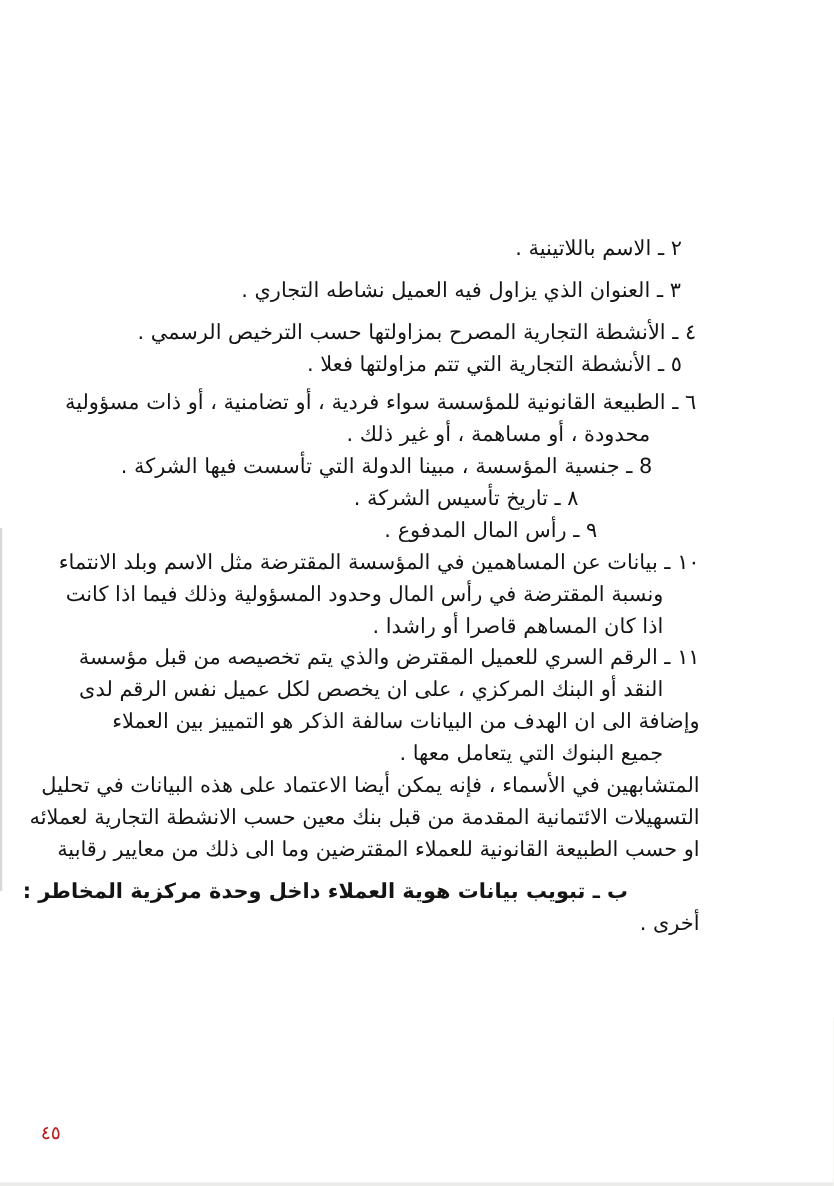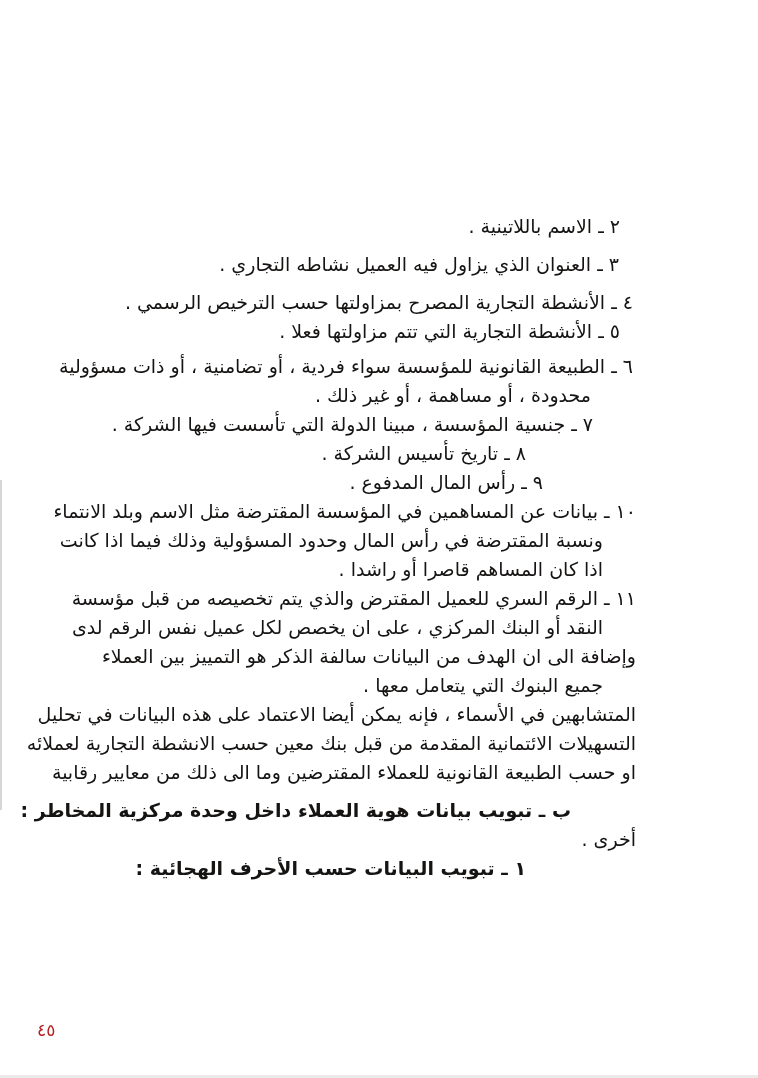--- a/index.html
+++ b/index.html
@@ -86,33 +86,32 @@
   <div class="scan-edge-left"></div>
   <div class="scan-edge-bottom"></div>
 
   <div class="text-block">
     <div class="line ind-16 gap-sm">٢ ـ الاسم باللاتينية .</div>
     <div class="line ind-17 gap-md">٣ ـ العنوان الذي يزاول فيه العميل نشاطه التجاري .</div>
     <div class="line ind-3 gap-md">٤ ـ الأنشطة التجارية المصرح بمزاولتها حسب الترخيص الرسمي .</div>
     <div class="line ind-16">٥ ـ الأنشطة التجارية التي تتم مزاولتها فعلا .</div>
     <div class="line ind-3 gap-sm">٦ ـ الطبيعة القانونية للمؤسسة سواء فردية ، أو تضامنية ، أو ذات مسؤولية</div>
     <div class="line ind-45">محدودة ، أو مساهمة ، أو غير ذلك .</div>
-    <div class="line ind-43">٧ ـ جنسية المؤسسة ، مبينا الدولة التي تأسست فيها الشركة .</div>
+    <div class="line ind-43">8 ـ جنسية المؤسسة ، مبينا الدولة التي تأسست فيها الشركة .</div>
     <div class="line ind-110">٨ ـ تاريخ تأسيس الشركة .</div>
     <div class="line ind-93">٩ ـ رأس المال المدفوع .</div>
     <div class="line ind-0">١٠ ـ بيانات عن المساهمين في المؤسسة المقترضة مثل الاسم وبلد الانتماء</div>
     <div class="line ind-33">ونسبة المقترضة في رأس المال وحدود المسؤولية وذلك فيما اذا كانت</div>
     <div class="line ind-33">اذا كان المساهم قاصرا أو راشدا .</div>
     <div class="line ind-0">١١ ـ الرقم السري للعميل المقترض والذي يتم تخصيصه من قبل مؤسسة</div>
     <div class="line ind-33">النقد أو البنك المركزي ، على ان يخصص لكل عميل نفس الرقم لدى</div>
     <div class="line ind-0">وإضافة الى ان الهدف من البيانات سالفة الذكر هو التمييز بين العملاء</div>
     <div class="line ind-33">جميع البنوك التي يتعامل معها .</div>
     <div class="line ind-0">المتشابهين في الأسماء ، فإنه يمكن أيضا الاعتماد على هذه البيانات في تحليل</div>
     <div class="line ind-0">التسهيلات الائتمانية المقدمة من قبل بنك معين حسب الانشطة التجارية لعملائه</div>
     <div class="line ind-0">او حسب الطبيعة القانونية للعملاء المقترضين وما الى ذلك من معايير رقابية</div>
     <div class="line ind-65 bold gap-md">ب ـ تبويب بيانات هوية العملاء داخل وحدة مركزية المخاطر :</div>
     <div class="line ind-0">أخرى .</div>
-    <div class="line ind-110 bold">١ ـ تبويب البيانات حسب الأحرف الهجائية :</div>
   </div>
 
   <div class="page-number">٤٥</div>
 
 </div>
 
 </body></html>

